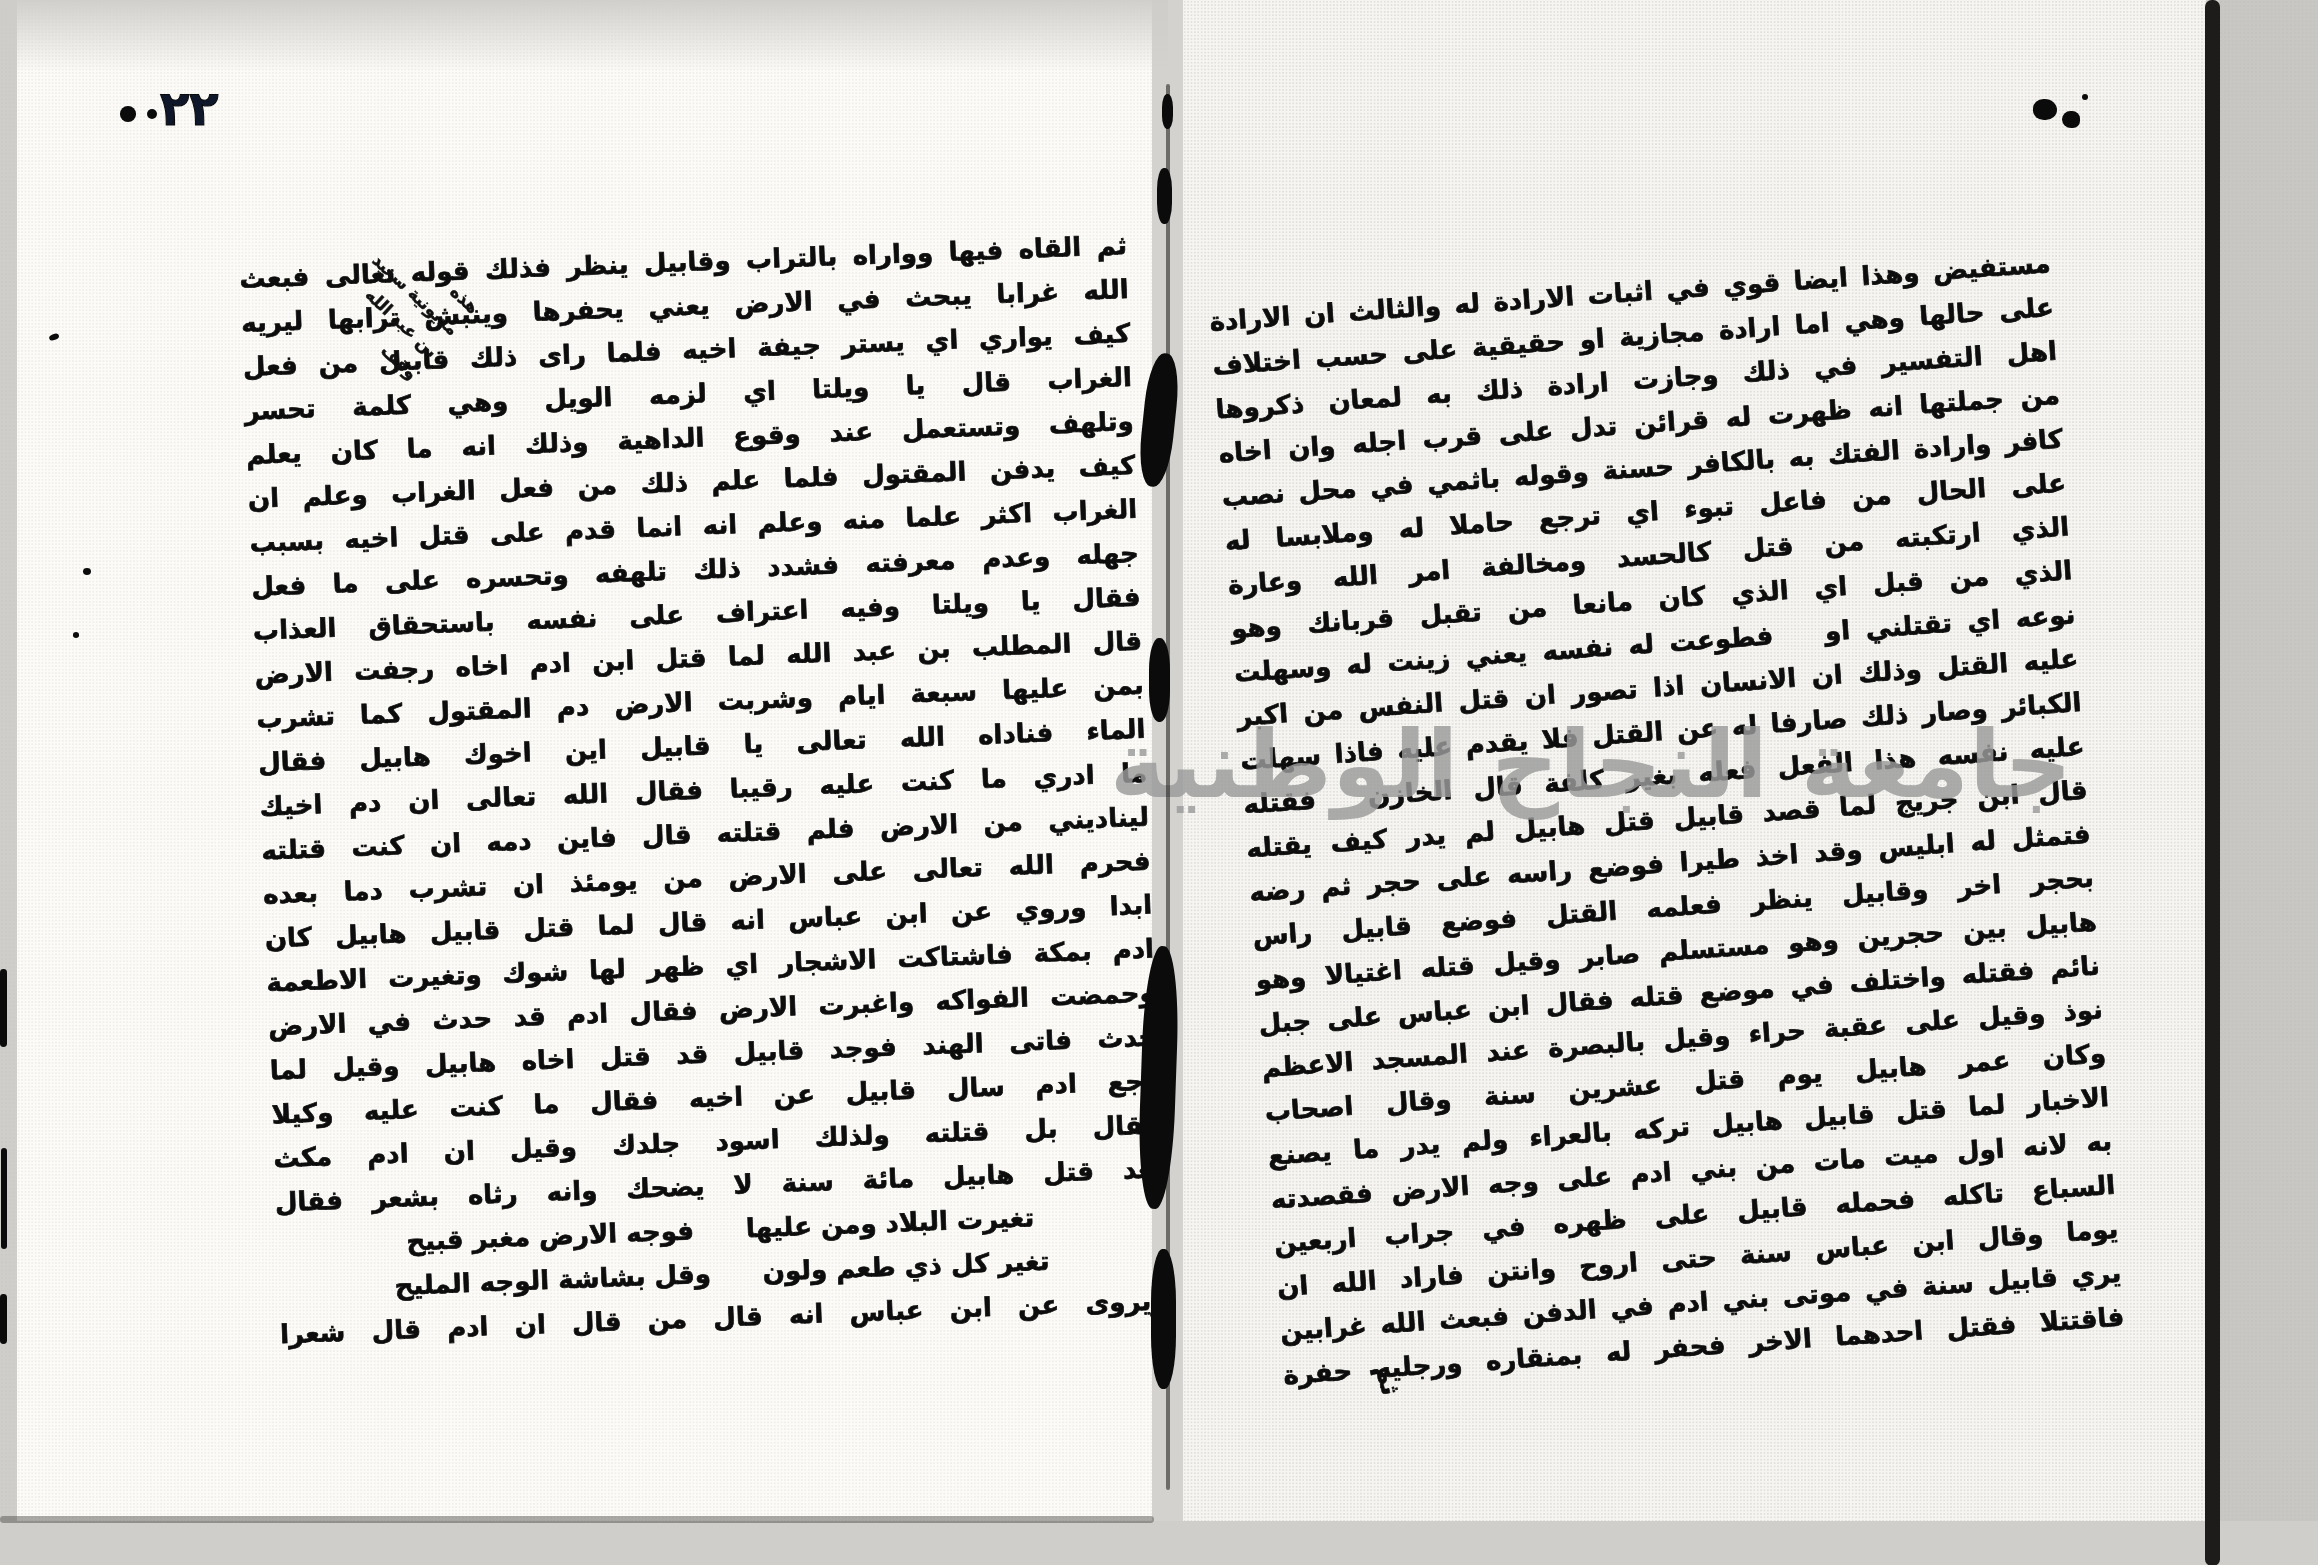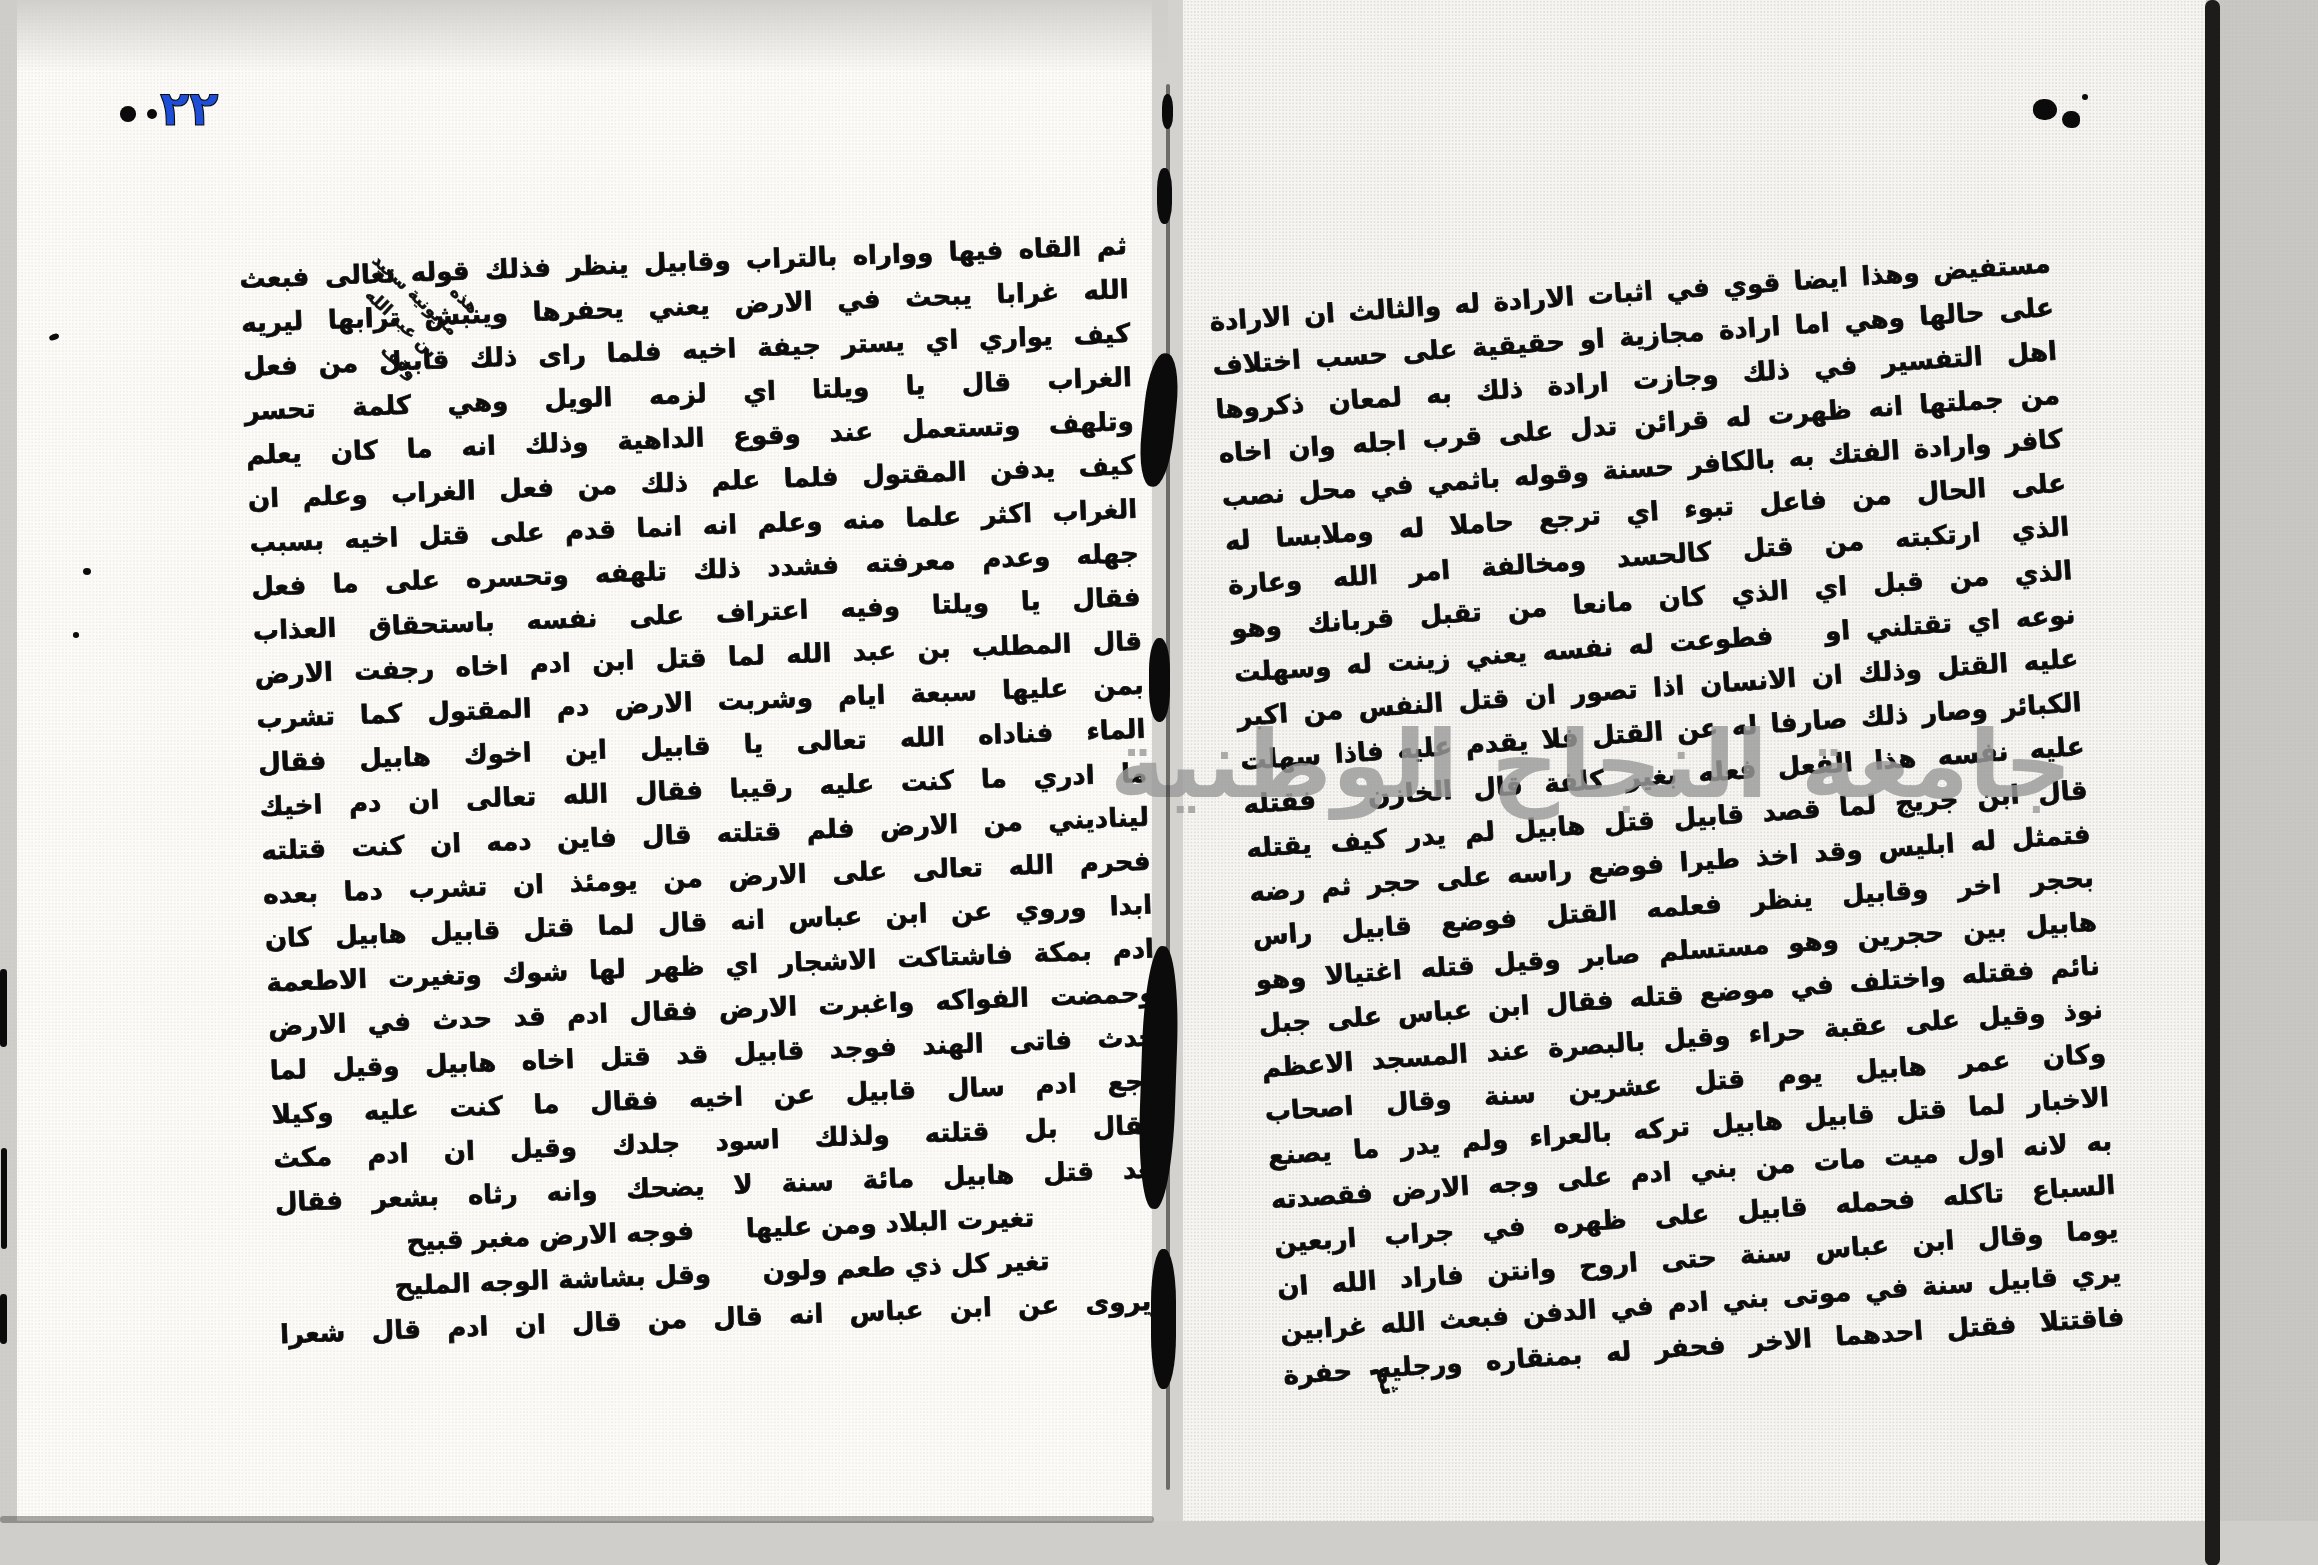--- a/index.html
+++ b/index.html
@@ -35,21 +35,21 @@
     height:44px;line-height:44px;font-size:26px;font-weight:700;
     text-align:justify;text-align-last:justify;
     letter-spacing:0.6px;-webkit-text-stroke:0.7px #0d0d0d;
     white-space:normal;
   }
   .tl.poem{text-align:center;text-align-last:center;padding:0 67px}
   #left-block{left:238px;top:223px;width:888px;transform:rotate(-2.2deg);transform-origin:top right}
   #right-block{left:1206px;top:241px;width:843px;transform:rotate(-4deg);transform-origin:top right}
 
   
-  #page-number{left:160px;top:80px;font-size:48px;font-weight:900;color:#1d4ed8;-webkit-text-stroke:1.1px #0b0b0b;z-index:3;direction:rtl}
+  #page-number{left:160px;top:80px;font-size:48px;font-weight:900;color:#0f172a;-webkit-text-stroke:1.1px #0b0b0b;z-index:3;direction:rtl}
   .ink-dot{background:#0b0b0b;border-radius:50%;z-index:3}
 
   
   #marginalia{
     left:335px;top:158px;width:207px;direction:rtl;text-align:right;
     transform:rotate(43deg);transform-origin:top left;
     font-size:17px;font-weight:700;line-height:30px;color:#111;
     -webkit-text-stroke:0.5px #111;z-index:3;
   }
 

